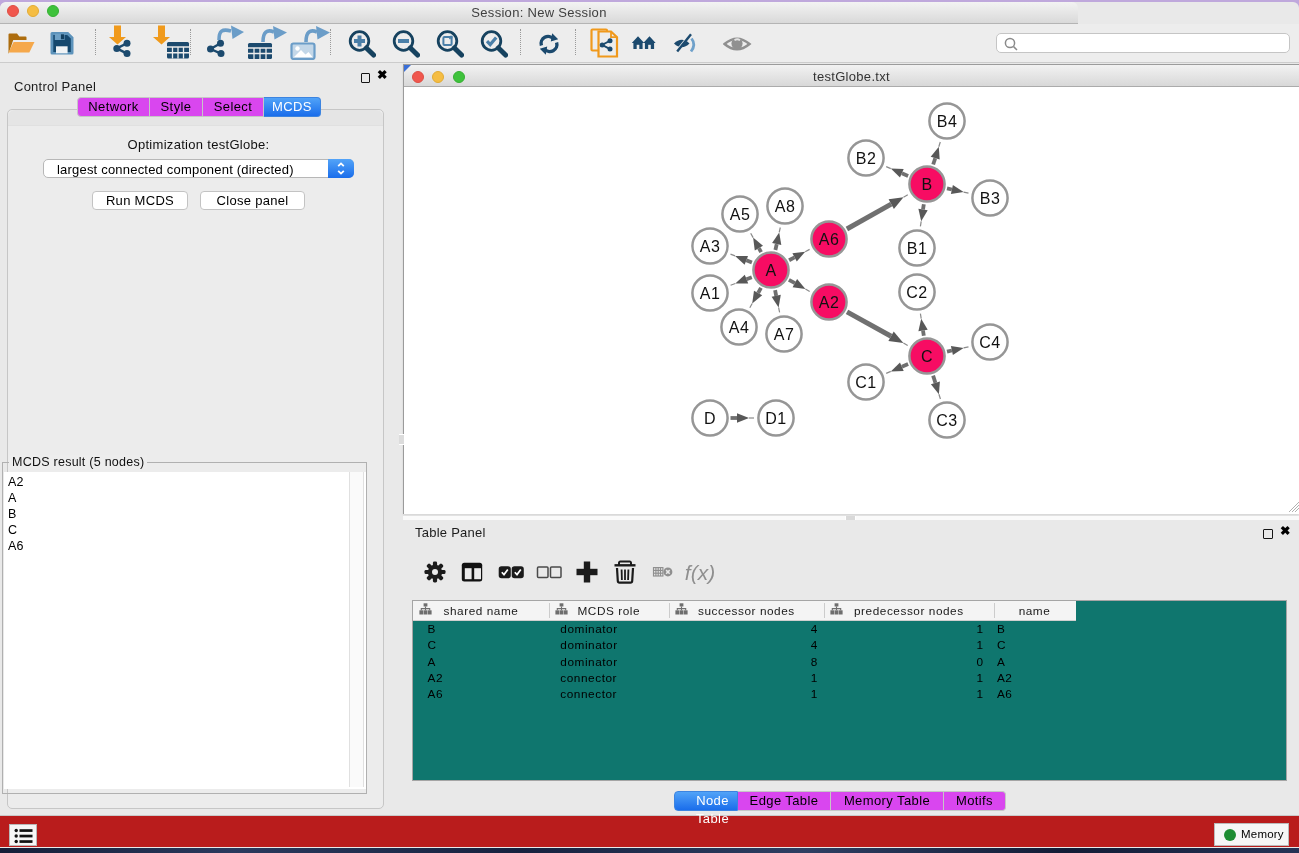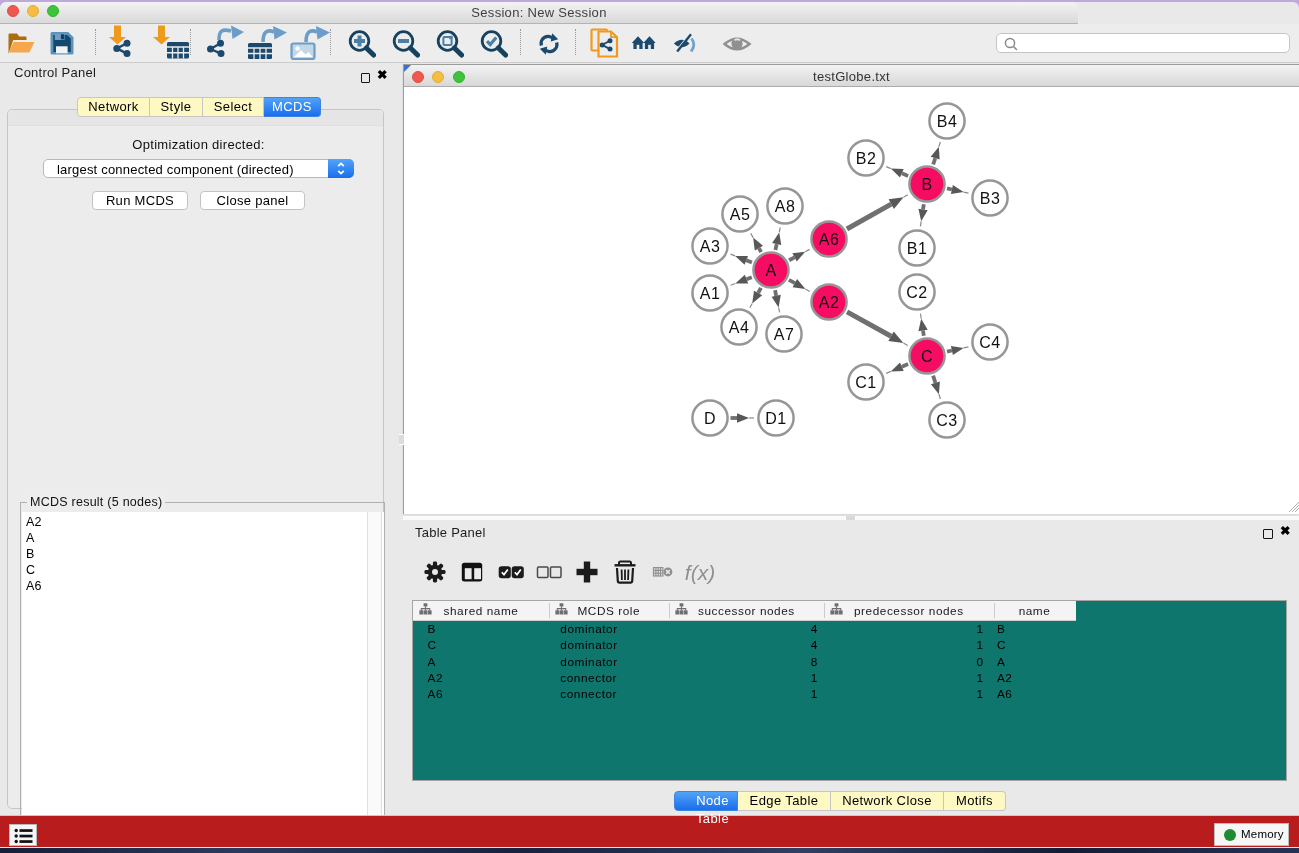--- a/index.html
+++ b/index.html
@@ -15,38 +15,38 @@
 #titlebar .title { position:absolute; left:0; right:0; top:3px; text-align:center; font-size:13px; letter-spacing:0.3px; color:#404040; }
 .tl { position:absolute; width:12px; height:12px; border-radius:50%; top:3px; }
 
 #toolbar { position:absolute; left:0; top:22px; width:1299px; height:39px; background:#ededed; border-bottom:1px solid #cccccc; }
 .tbi { position:absolute; top:4px; }
 .tsep { position:absolute; top:5px; width:0; height:26px; border-left:1px dotted #9a9a9a; }
 #searchbox { position:absolute; left:996px; top:9px; width:294px; height:20px; background:#ffffff;
   border:1px solid #c5c5c5; border-radius:5px; }
 
 #cpanel { position:absolute; left:0; top:61px; width:396px; height:752px; background:#e9e9e9; }
-#cpanel .phead { position:absolute; left:14px; top:2px; font-size:13px; letter-spacing:0.25px; color:#1c1c1c; }
+#cpanel .phead { position:absolute; left:14px; top:16px; font-size:13px; letter-spacing:0.25px; color:#1c1c1c; }
 .tabrow { position:absolute; display:flex; z-index:5; }
-.tab { height:20px; line-height:17.5px; font-size:13px; letter-spacing:0.4px; color:#000; background:#fef9c3;
+.tab { height:20px; line-height:17.5px; font-size:13px; letter-spacing:0.4px; color:#000; background:#d946ef;
   border:1px solid #c6c6c6; border-left:none; text-align:center; }
 .tab.first { border-left:1px solid #c6c6c6; border-radius:4px 0 0 4px; }
 .tab.last { border-radius:0 4px 4px 0; }
 .tab.sel { background:linear-gradient(#51a3f8,#1a6deb); color:#fff; border-color:#3c84e0; }
 #tabpane { position:absolute; left:7px; top:46px; width:377px; height:700px;
   background:#ececec; border:1px solid #c6c6c6; border-radius:5px; }
 #optlabel { position:absolute; left:7px; width:383px; top:74px; text-align:center; font-size:13px; letter-spacing:0.3px; color:#111; }
 #combo { position:absolute; left:43px; top:96px; width:311px; height:19px; background:#fff;
   border:1px solid #b7b7b7; border-radius:5px; }
 #combo .ctext { position:absolute; left:13px; top:2px; font-size:13px; letter-spacing:0.2px; color:#000; }
 #combo .spin { position:absolute; right:-1px; top:-1px; width:26px; height:19px;
   background:linear-gradient(#53a4f8,#1a6deb); border-radius:0 5px 5px 0; }
 .btn { position:absolute; height:19px; background:#ffffff; border:1px solid #c3c3c3; border-radius:4px;
   font-size:13px; letter-spacing:0.3px; color:#000; text-align:center; line-height:17px; }
-#fieldset { position:absolute; left:20px; top:399px; width:365px; height:332px; border:1px solid #b0b0b0;margin-top:40px; }
+#fieldset { position:absolute; left:2px; top:399px; width:365px; height:332px; border:1px solid #b0b0b0; }
 #fieldset .legend { position:absolute; left:6px; top:-8px; background:#ededed; padding:0 3px; font-size:12.5px; letter-spacing:0.25px; color:#111; }
 #listbox { position:absolute; left:1px; top:9px; width:362px; height:317px; background:#fff; padding-top:2px; }
 #listbox .li { padding-left:4px; font-size:12.5px; letter-spacing:0.25px; height:16px; line-height:16px; color:#000; }
 #vscroll { position:absolute; right:2px; top:0px; width:15px; height:315px; background:#fafafa;
   border-left:1px solid #e0e0e0; border-right:1px solid #e0e0e0; }
 
 #netwin { position:absolute; left:403px; top:62px; width:896px; height:450px;
   border:1px solid #9b9b9b; border-right:none; background:#fff; box-shadow:0 1px 2px rgba(0,0,0,0.10); }
 #nettitle { position:absolute; left:0; top:0; width:100%; height:22px;
   background:linear-gradient(#f2f2f2,#d8d8d8); border-bottom:1px solid #ababab; }
@@ -211,21 +211,21 @@
     <div class="xicon" style="left:377px;top:4px;">✖</div>
     <div class="tabrow" style="left:77px;top:34px;">
       <div class="tab first" style="width:73px;">Network</div>
       <div class="tab" style="width:53px;">Style</div>
       <div class="tab" style="width:61px;">Select</div>
       <div class="tab sel last" style="width:57px;">MCDS</div>
     </div>
     <div id="tabpane">
         <div style="position:absolute;left:0;top:0;width:100%;height:16px;background:#e5e5e5;border-bottom:1px solid #e0e0e0;border-radius:7px 7px 0 0;"></div>
       </div>
-    <div id="optlabel">Optimization directed:</div>
+    <div id="optlabel">Optimization testGlobe:</div>
     <div id="combo">
       <div class="ctext">largest connected component (directed)</div>
       <div class="spin">
           <svg style="position:absolute;left:4px;top:1px" width="18" height="17" viewBox="0 0 18 17">
             <path d="M6.2 6.2 L9 3.4 L11.8 6.2" stroke="#fff" stroke-width="1.8" fill="none"></path>
             <path d="M6.2 10.8 L9 13.6 L11.8 10.8" stroke="#fff" stroke-width="1.8" fill="none"></path>
           </svg>
         </div>
     </div>
     <div class="btn" style="left:92px;top:128px;width:96px;">Run MCDS</div>
@@ -482,21 +482,21 @@
         <div class="trow" style="top:69.9px;left:583.9px;">A2</div>
         <div class="trow" style="top:86.2px;left:14.5px;">A6</div>
         <div class="trow" style="top:86.2px;left:147.3px;">connector</div>
         <div class="trow" style="top:86.2px;left:320px;width:84.8px;text-align:right;">1</div>
         <div class="trow" style="top:86.2px;left:486px;width:84.6px;text-align:right;">1</div>
         <div class="trow" style="top:86.2px;left:583.9px;">A6</div>
       </div>
       <div class="tabrow" style="left:271px;top:271px;">
       <div class="tab sel first" style="width:64px;padding-left:13px;">Node Table</div>
       <div class="tab" style="width:93px;">Edge Table</div>
-      <div class="tab" style="width:113px;">Network Close</div>
+      <div class="tab" style="width:113px;">Memory Table</div>
       <div class="tab last" style="width:62px;">Motifs</div>
     </div>
   </div>
   <div id="statusbar">
     <div id="listbtn">
         <svg style="position:absolute;left:4px;top:3px" width="20" height="16" viewBox="0 0 20 16">
           <circle cx="2.2" cy="2.5" r="1.7" fill="#111"></circle>
           <circle cx="2.2" cy="8" r="1.7" fill="#111"></circle>
           <circle cx="2.2" cy="13.5" r="1.7" fill="#111"></circle>
           <rect x="5.5" y="1.2" width="13" height="2.7" fill="#111"></rect>

